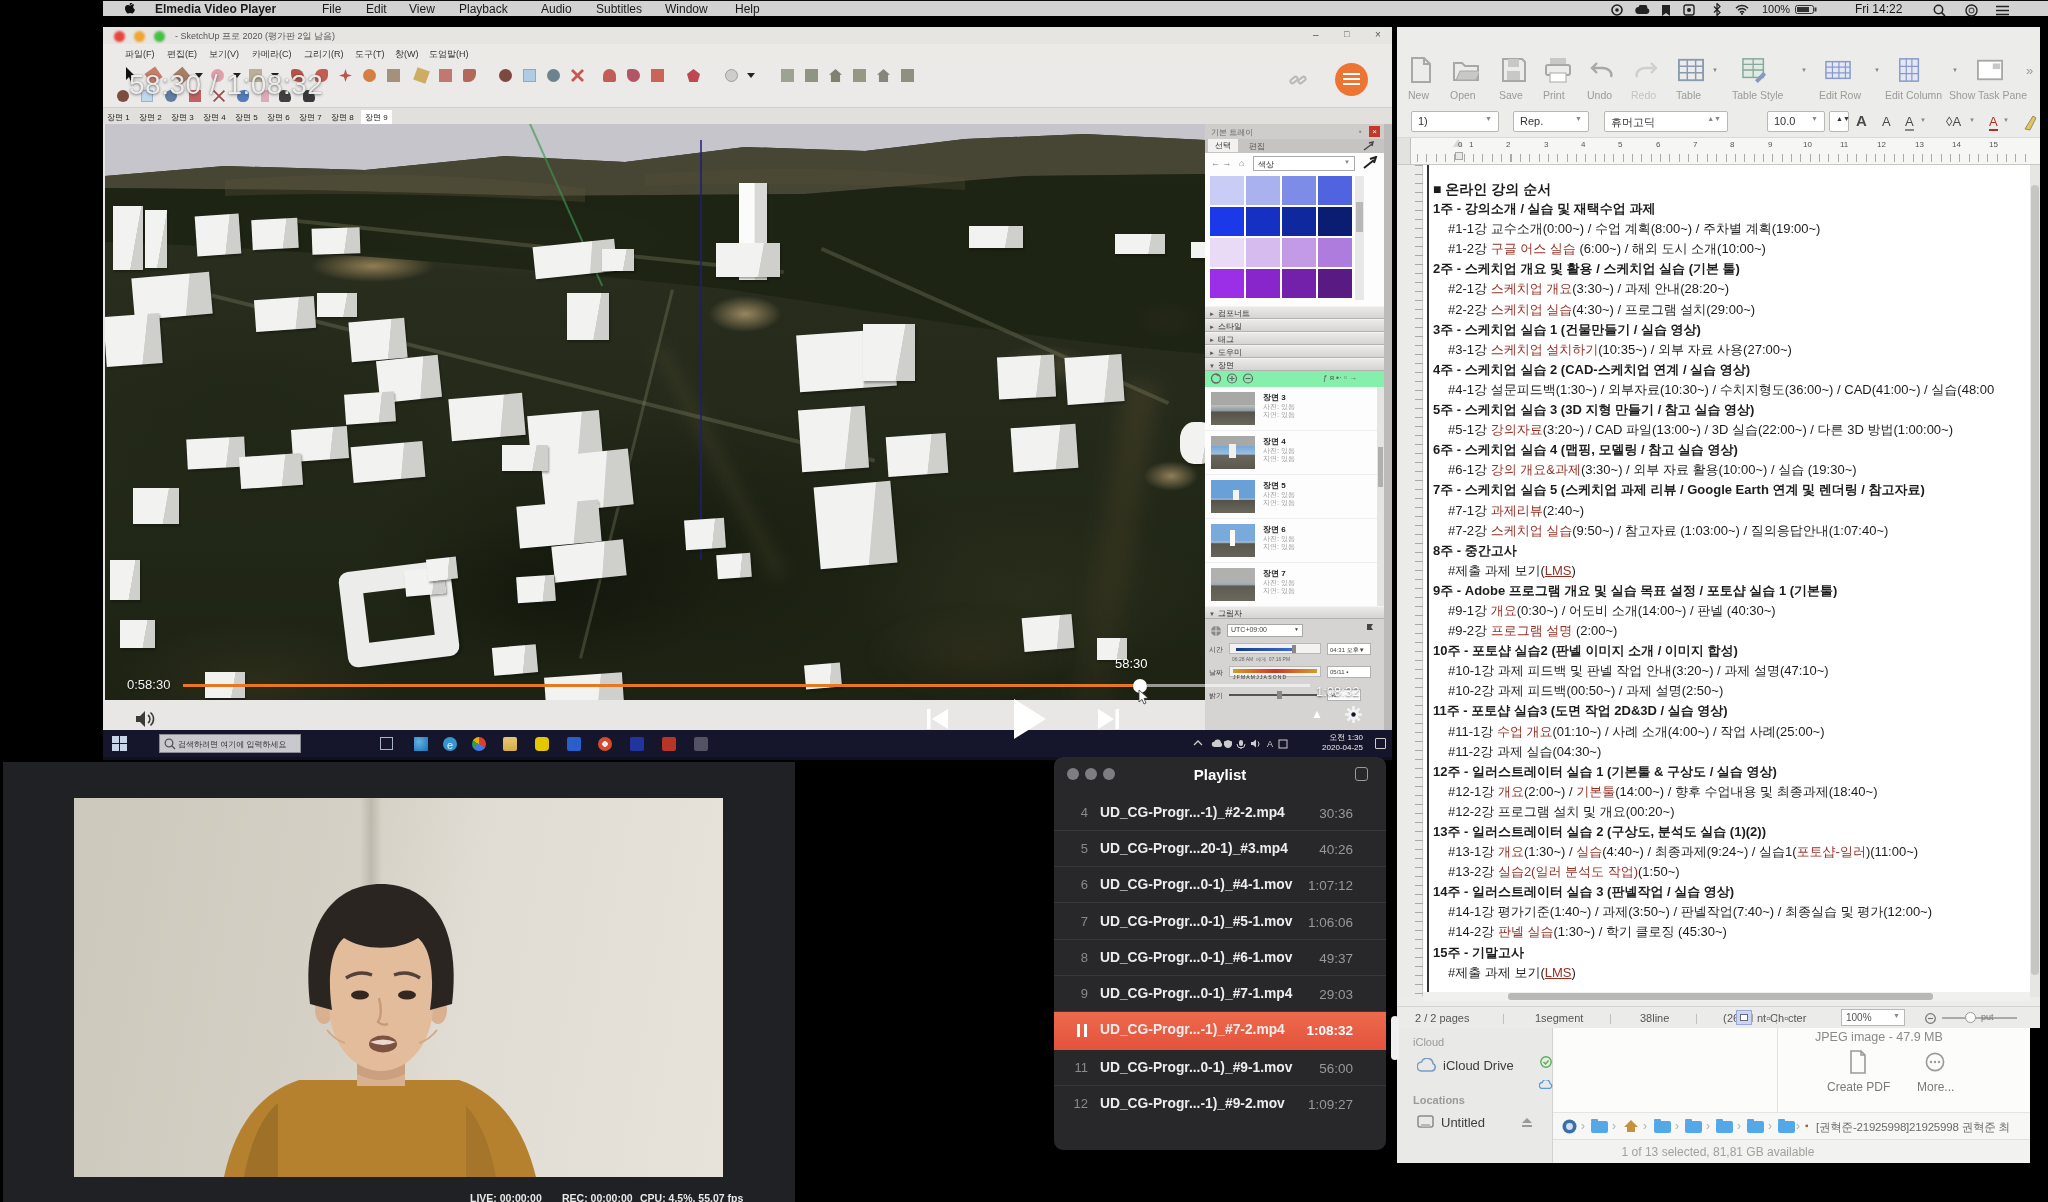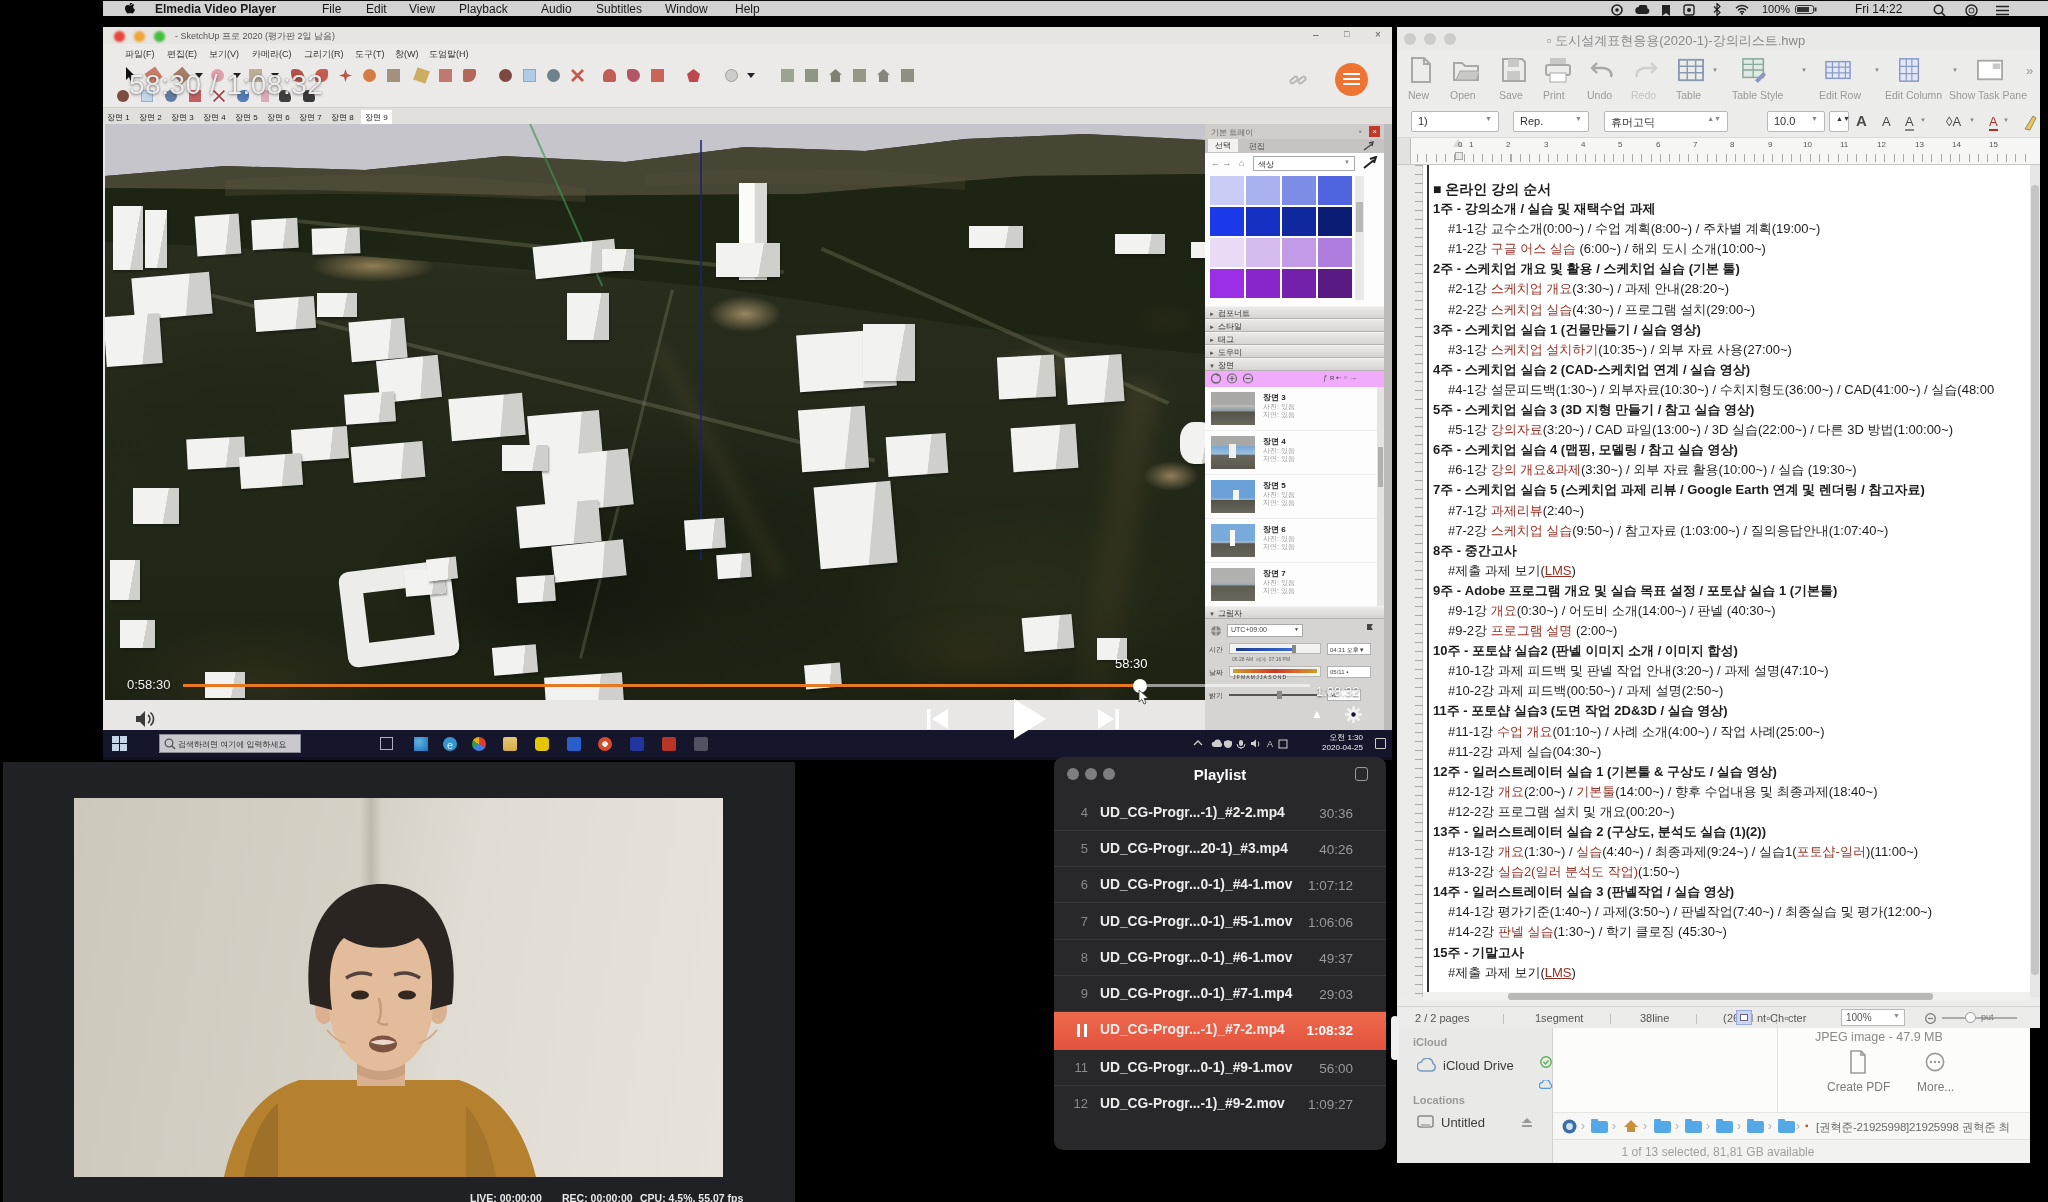--- a/index.html
+++ b/index.html
@@ -314,21 +314,21 @@
         <i class="pc" style="left:108px;top:93px;background:#591a84"></i>
     </div>
     <div class="abs" style="left:150px;top:52px;width:9px;height:124px;background:#e8e8e6">
         <div class="abs" style="left:1px;top:26px;width:7px;height:30px;background:#b8b8b6"></div>
       </div>
     <div class="acc" style="top:182px"><b style="font-size:6px">►</b>컴포너트</div>
     <div class="acc" style="top:195px"><b style="font-size:6px">►</b>스타일</div>
     <div class="acc" style="top:208px"><b style="font-size:6px">►</b>태그</div>
     <div class="acc" style="top:221px"><b style="font-size:6px">►</b>도우미</div>
     <div class="acc" style="top:234px"><b style="font-size:6px">▼</b>장면</div>
-    <div class="abs" style="left:0;top:247px;width:179px;height:16px;background:#f0abfc;color:#555;font-size:9px">
+    <div class="abs" style="left:0;top:247px;width:179px;height:16px;background:#86efac;color:#555;font-size:9px">
       <svg class="abs" style="left:5px;top:2px" width="50" height="11">
           <circle cx="6" cy="5.5" r="4.5" fill="none" stroke="#666" stroke-width="1.3"></circle>
           <path d="M6 1 l2.5 2" stroke="#666" stroke-width="1.3"></path>
           <circle cx="22" cy="5.5" r="4.5" fill="none" stroke="#666" stroke-width="1.2"></circle>
           <path d="M19.5 5.5 h5 M22 3 v5" stroke="#666" stroke-width="1.2"></path>
           <circle cx="38" cy="5.5" r="4.5" fill="none" stroke="#666" stroke-width="1.2"></circle>
           <path d="M35.5 5.5 h5" stroke="#666" stroke-width="1.2"></path>
         </svg>
       <span class="abs" style="left:118px;top:2px;font-size:8px">ƒ я ▪· ▫ →</span>
     </div>
@@ -486,26 +486,20 @@
           <circle cx="9.5" cy="9.5" r="5.2"></circle>
           <g stroke="#f2f2f2" stroke-width="2.6">
             <path d="M9.5 1 v4 M9.5 14 v4 M1 9.5 h4 M14 9.5 h4 M3.5 3.5 l2.8 2.8 M12.7 12.7 l2.8 2.8 M15.5 3.5 l-2.8 2.8 M6.3 12.7 l-2.8 2.8"></path>
           </g>
           <circle cx="9.5" cy="9.5" r="2.2" fill="#15152b"></circle>
         </g>
       </svg>
   </div>
 </div>
 <div class="abs" id="hwp">
-  <div class="abs" style="left:0;top:0;width:643px;height:24px;background:#e9e9e7">
-    <i class="dot" style="left:7px"></i>
-      <i class="dot" style="left:27px"></i>
-      <i class="dot" style="left:47px"></i>
-    <span class="abs" style="left:150px;top:5px;font-size:13px;color:#8a8a8a">▫ 도시설계표현응용(2020-1)-강의리스트.hwp</span>
-  </div>
   <div class="abs" id="hwptb" style="left:0;top:24px;width:643px;height:56px;background:#ececea">
     <svg class="hi" style="left:11px" viewBox="0 0 24 26">
         <path d="M3 1 h12 l6 6 v18 h-18 z M15 1 v6 h6" fill="none" stroke="#a8a8a6" stroke-width="2"></path>
       </svg>
       <span class="hl" style="left:11px">New</span>
     <svg class="hi" style="left:56px" viewBox="0 0 26 26">
         <path d="M1 6 h8 l3 3 h13 v14 h-24 z" fill="none" stroke="#a8a8a6" stroke-width="2"></path>
         <path d="M3 23 l4 -9 h20 l-4 9 z" fill="#c8c8c6" stroke="#a8a8a6"></path>
       </svg>
       <span class="hl" style="left:53px">Open</span>
@@ -676,21 +670,21 @@
     <div class="abs" style="left:545px;top:10px;width:75px;height:2px;background:#aaa"></div>
     <span class="abs" style="left:584px;top:5px;font-size:9px;color:#777">put</span>
     <div class="abs" style="left:568px;top:5px;width:11px;height:11px;background:#fdfdfd;border:1px solid #999;border-radius:50%"></div>
   </div>
   <div class="abs" style="left:633px;top:138px;width:10px;height:832px;background:#e6e6e4">
     <div class="abs" style="left:1px;top:20px;width:8px;height:790px;background:#c6c6c4;border-radius:4px"></div>
   </div>
 </div>
 <div class="abs" id="finder">
   <div class="abs" style="left:0;top:0;width:156px;height:135px;background:#e9e9e7;border-right:1px solid #d2d2d0">
-    <span class="abs" style="left:16px;top:8px;font-size:11px;color:#9a9a98;font-weight:bold">iCloud</span>
+    <span class="abs" style="left:16px;top:8px;font-size:11px;color:#9a9a98;font-weight:normal">iCloud</span>
     <svg class="abs" style="left:20px;top:30px" width="20" height="14" viewBox="0 0 20 14">
         <path d="M5 13 a4.5 4.5 0 0 1 -.5 -9 a6 6 0 0 1 11.5 1.5 a4 4 0 0 1 -1 7.5 z" fill="none" stroke="#7a9ac0" stroke-width="1.6"></path>
       </svg>
     <span class="abs" style="left:46px;top:30px;font-size:13px;color:#3c3c3c">iCloud Drive</span>
     <span class="abs" style="left:16px;top:66px;font-size:11px;color:#9a9a98;font-weight:bold">Locations</span>
     <svg class="abs" style="left:20px;top:87px" width="17" height="15" viewBox="0 0 17 15">
         <rect x="1" y="1" width="15" height="11" rx="2" fill="none" stroke="#8a8a88" stroke-width="1.5"></rect>
         <rect x="4" y="9" width="9" height="3" fill="#b8b8b6"></rect>
       </svg>
     <span class="abs" style="left:44px;top:87px;font-size:13px;color:#3c3c3c">Untitled</span>

